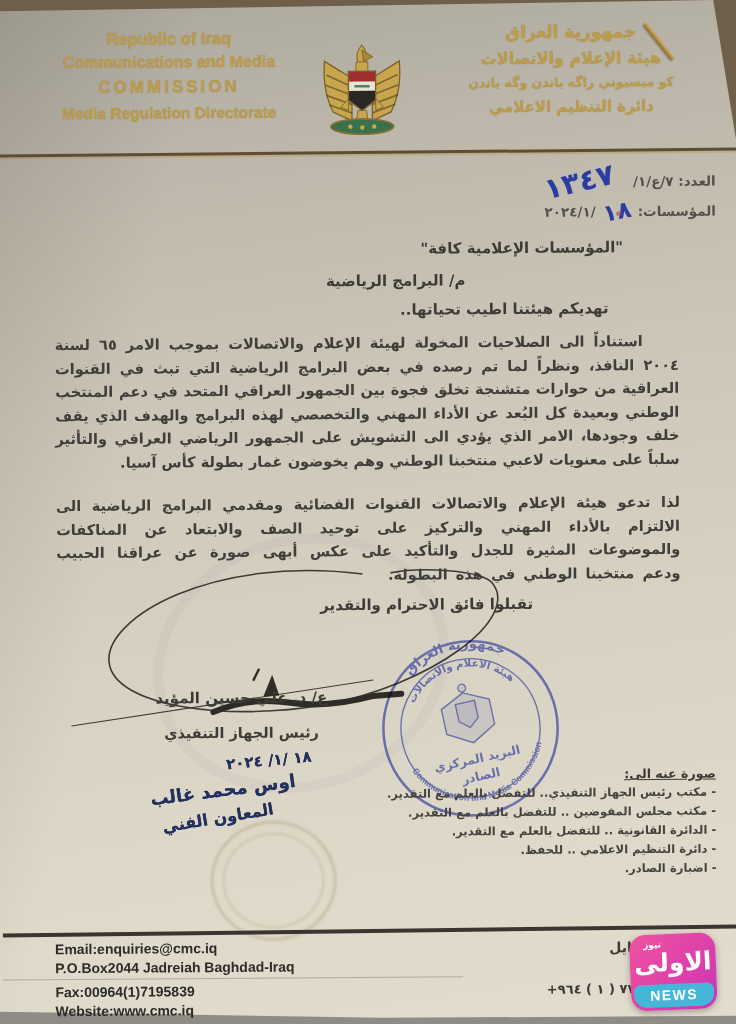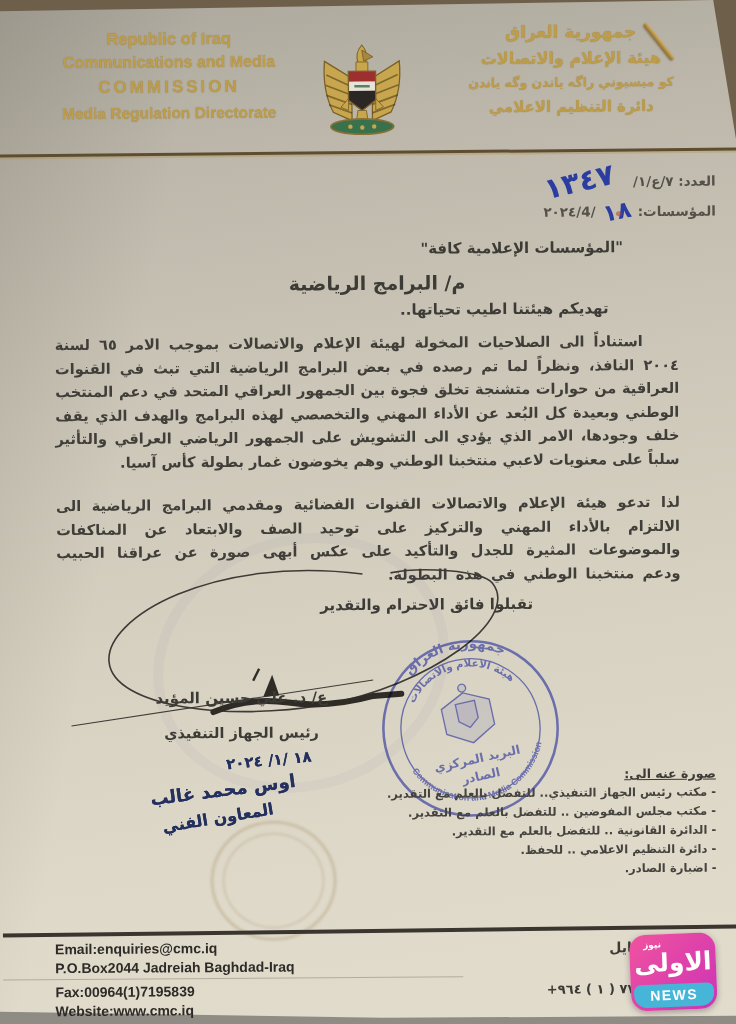--- a/index.html
+++ b/index.html
@@ -46,21 +46,21 @@
   .rtl{direction:rtl;unicode-bidi:isolate;}
   .ltrnum{direction:ltr;unicode-bidi:bidi-override;}
   .hw{color:#2b3da0;font-weight:bold;font-family:"DejaVu Sans",sans-serif;}
   .hw-num{font-size:29px;letter-spacing:4px;transform:rotate(-13deg);margin-right:14px;}
   .hw-day{font-size:23px;transform:rotate(-10deg);margin:0 2px;}
   .red-speck{left:618px;top:213px;width:6px;height:5px;border-radius:50%;background:#a8453a;opacity:.55;}
 
   
   .artext{direction:rtl;color:#3d3b36;font-weight:bold;}
   .to-line{right:111px;top:240px;font-size:15px;}
-  .subject-line{right:269px;top:272px;font-size:19px;}
+  .subject-line{right:269px;top:272px;font-size:15px;}
   .greeting-line{right:126px;top:301px;font-size:15px;}
   .para{right:56px;width:624px;direction:rtl;text-align:justify;color:#403e39;
     font-size:14.6px;line-height:23.6px;font-weight:600;}
   .para1{top:331px;text-indent:36px;}
   .para2{top:492px;word-spacing:3px;}
   .closing{left:298px;top:596px;width:256px;text-align:center;font-size:15px;}
 
   
   .sig-svg{left:62px;top:564px;width:500px;height:168px;}
   .signer-name{left:138px;top:688px;width:204px;text-align:center;font-size:15px;}
@@ -158,21 +158,21 @@
 
     <div class="abs pen-mark"></div>
     <div class="abs hdr-rule"></div>
 
     <div class="abs ref">
       <div class="ref-line">
         <span class="hw hw-num">١٣٤٧</span>
         <span class="rtl">العدد: ٧/ع/١/</span>
       </div>
       <div class="ref-line">
-        <span class="ltrnum">٢٠٢٤/4/</span>
+        <span class="ltrnum">٢٠٢٤/١/</span>
         <span class="hw hw-day">١٨</span>
         <span class="rtl">المؤسسات:</span>
       </div>
     </div>
     <div class="abs red-speck"></div>
 
     <div class="abs artext to-line">"المؤسسات الإعلامية كافة"</div>
     <div class="abs artext subject-line">م/ البرامج الرياضية</div>
     <div class="abs artext greeting-line">تهديكم هيئتنا اطيب تحياتها..</div>
 

